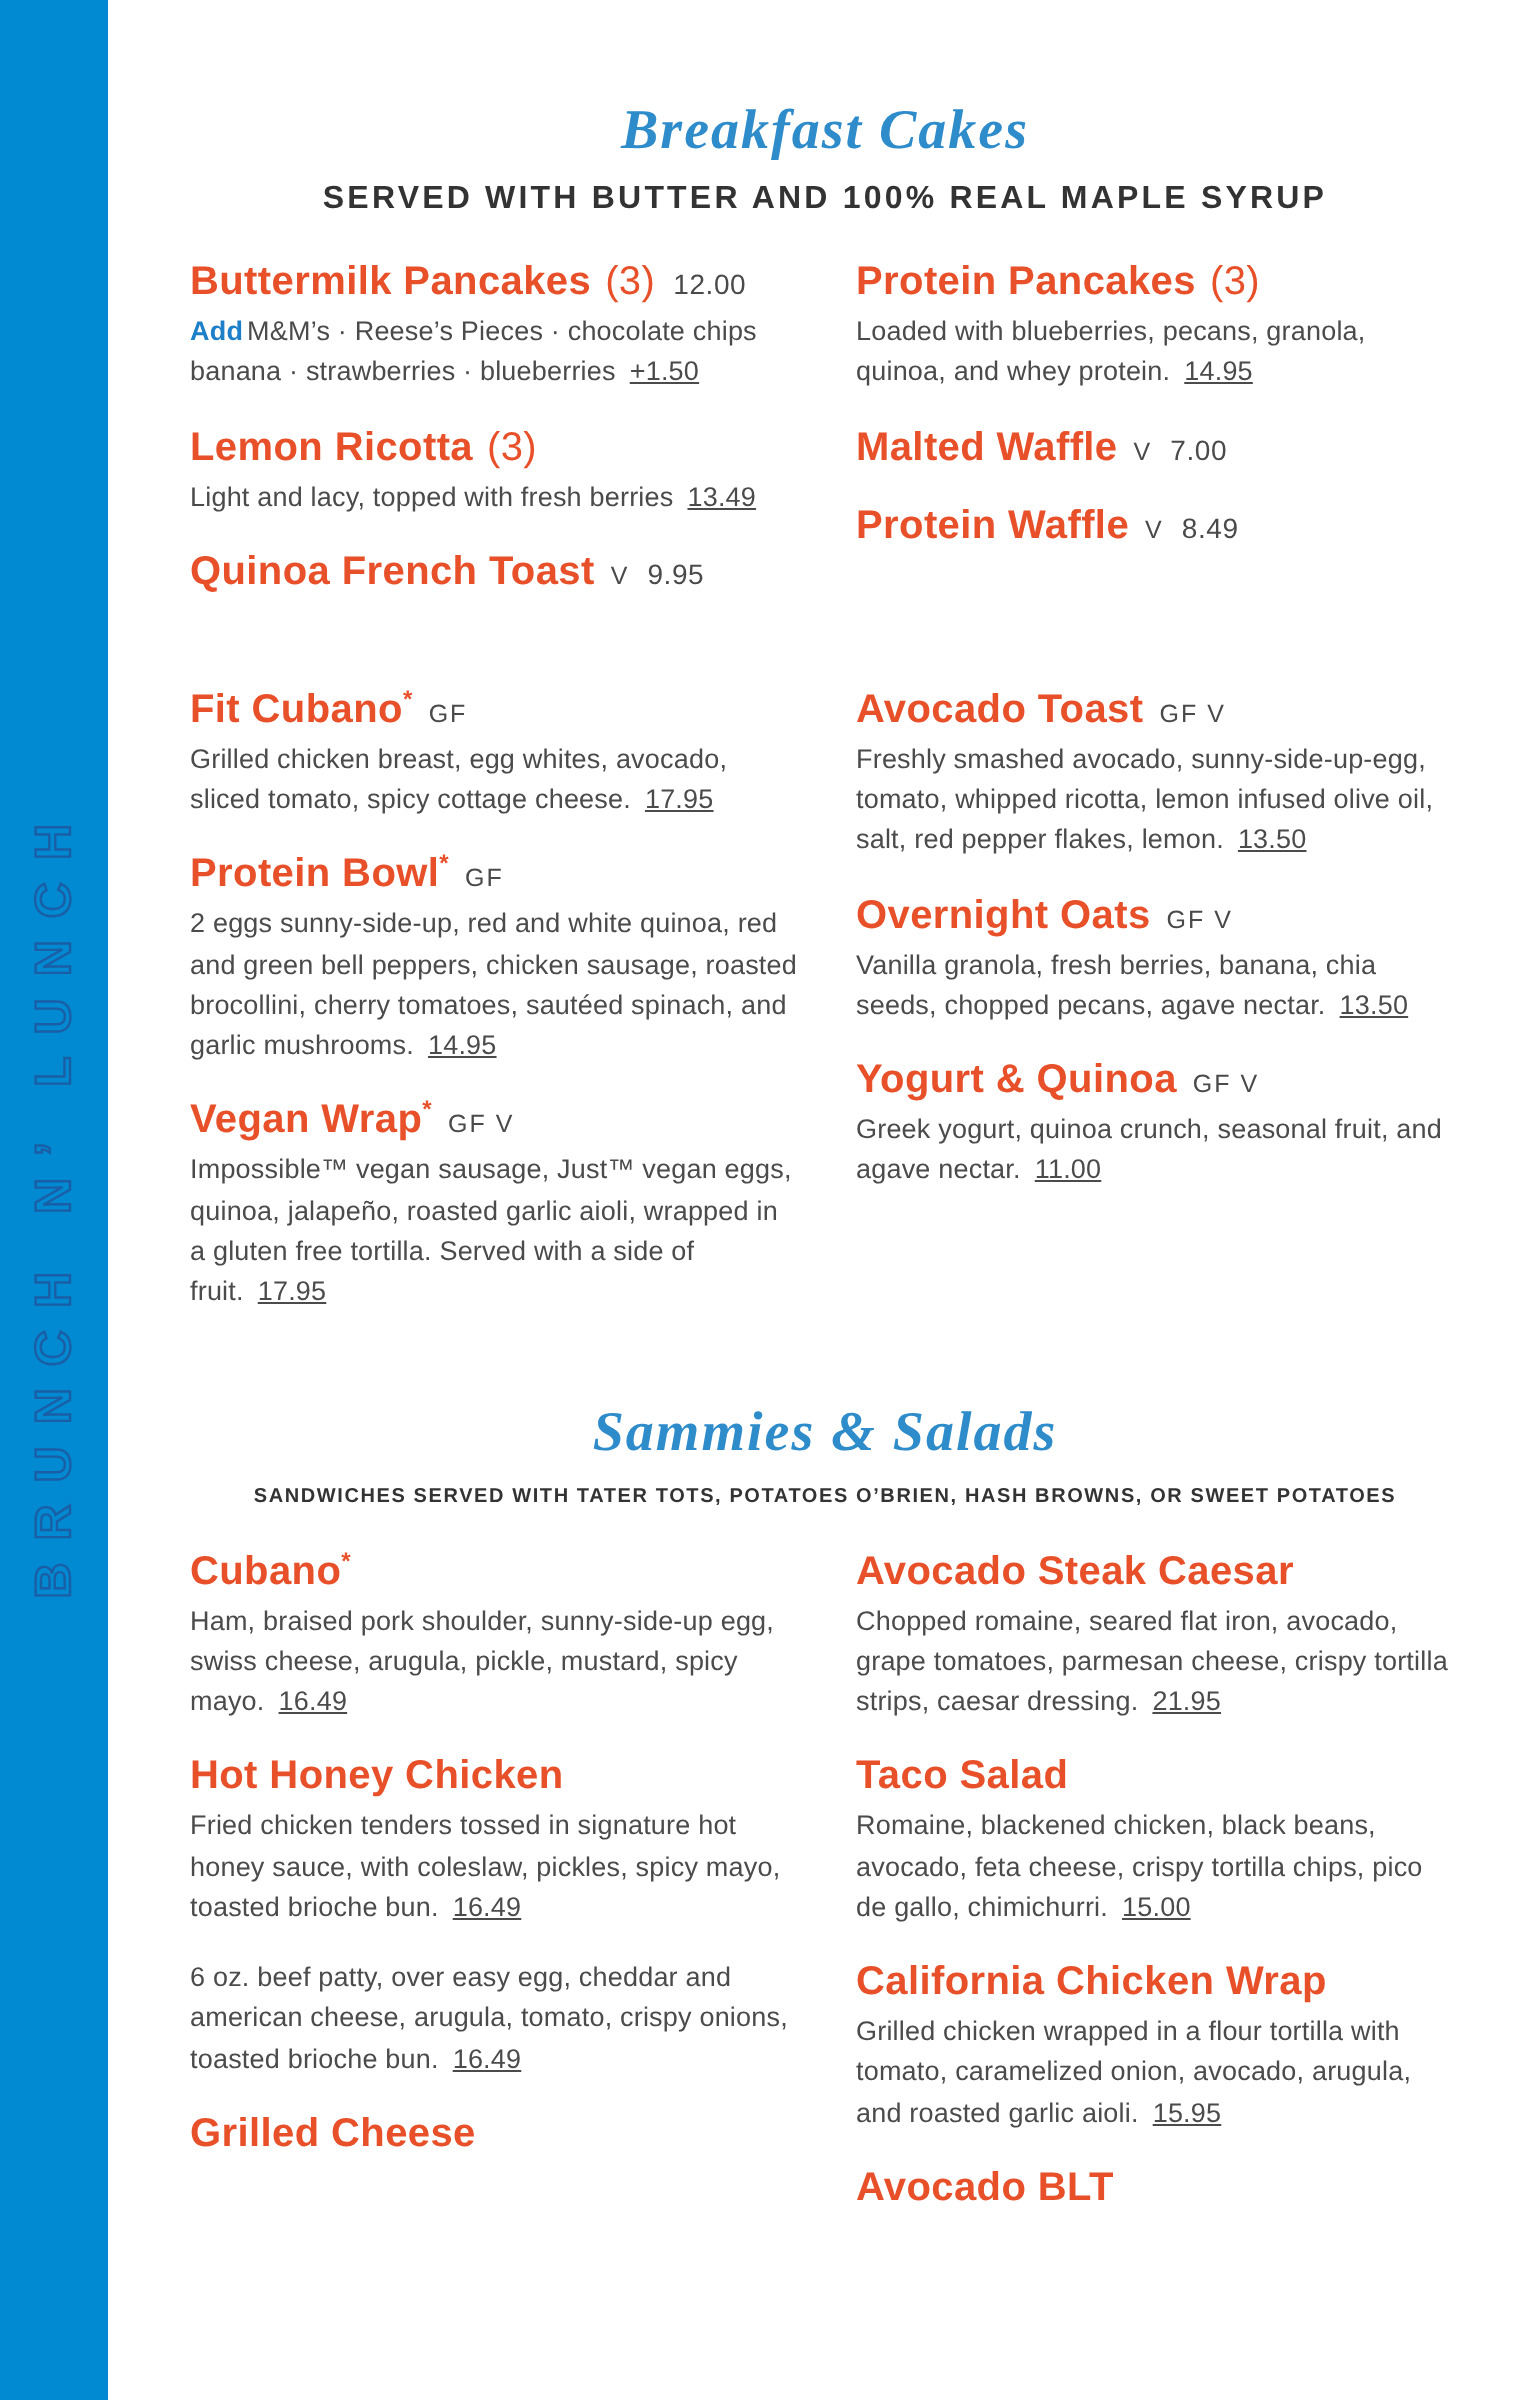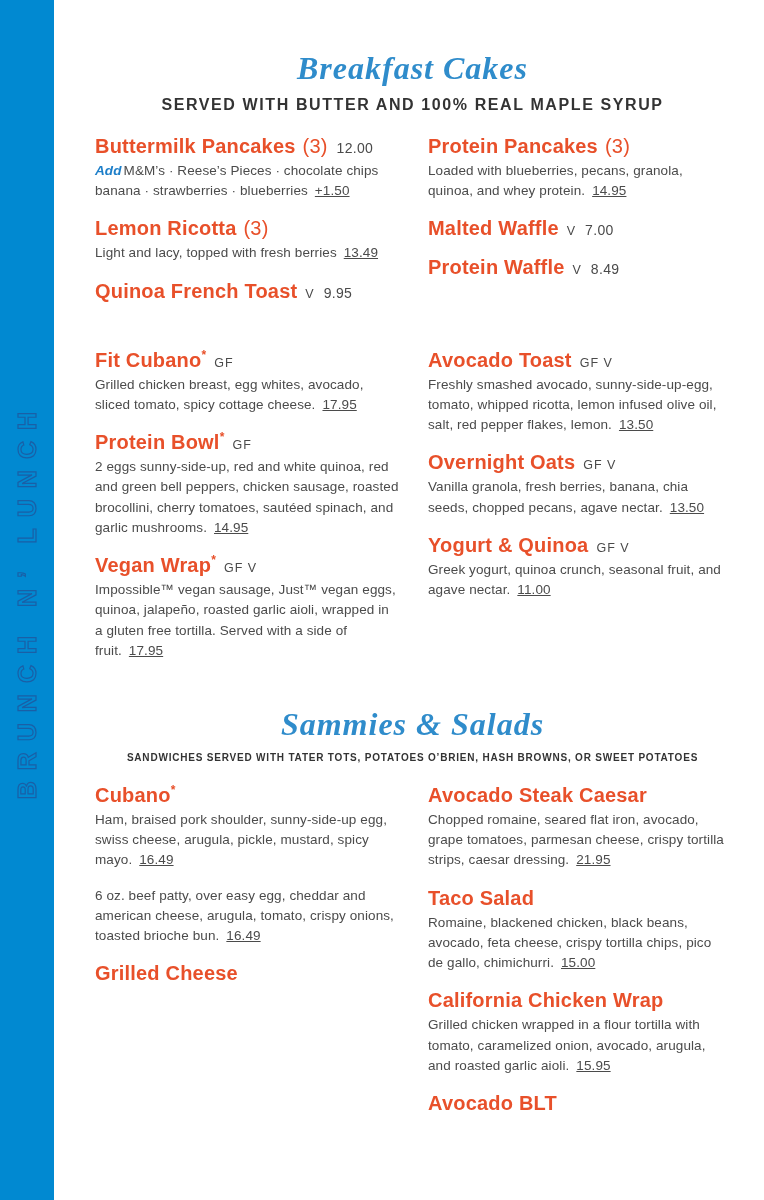--- a/index.html
+++ b/index.html
@@ -35,21 +35,21 @@
   }
   
   .main{
     position:absolute;left:54px;top:0;width:710px;height:1200px;
     padding:50px 34px 0 41px;
   }
   .menu-section{margin-bottom:30px;}
   .section-head{text-align:center;margin-bottom:20px;}
   .script-title{
     margin:0;font-family:cursive;font-style:italic;font-weight:700;
-    font-size:32px;line-height:1.15;color:var(--script-blue);letter-spacing:1px;
+    font-size:28px;line-height:1.15;color:var(--script-blue);letter-spacing:1px;
   }
   .section-sub{
     margin:9px 0 0;font-size:16px;font-weight:700;letter-spacing:1.6px;
     color:var(--subtitle-dark);white-space:nowrap;
   }
   .section-sub.long{font-size:10px;letter-spacing:0.8px;}
   .cols{display:grid;grid-template-columns:305px 1fr;column-gap:28px;}
   .menu-item{margin-bottom:15px;}
   .item-name{
     margin:0;font-size:20px;font-weight:700;color:var(--heading-orange);
@@ -62,21 +62,21 @@
     letter-spacing:1px;margin-left:8px;
   }
   .item-name .hprice{
     font-size:14px;font-weight:400;color:var(--meta-gray);
     margin-left:9px;letter-spacing:0.3px;
   }
   .item-desc{
     margin:3px 0 0;font-size:13.5px;line-height:1.5;color:var(--body-text);
     letter-spacing:0.1px;
   }
-  .item-desc .add{color:var(--add-blue);font-weight:700;margin-right:2px;font-style:italic;}
+  .item-desc .add{color:var(--add-blue);font-weight:700;margin-right:2px;}
   .item-desc .dprice{margin-left:7px;text-decoration:underline;}
 </style>
 </head>
 <body>
 
 <aside class="sidebar">
   <div class="sidebar-text">BRUNCH N’ LUNCH</div>
 </aside>
 
 <main class="main">
@@ -153,20 +153,24 @@
       <h2 class="script-title">Sammies &amp; Salads</h2>
       <p class="section-sub long">SANDWICHES SERVED WITH TATER TOTS, POTATOES O’BRIEN, HASH BROWNS, OR SWEET POTATOES</p>
     </header>
     <div class="cols">
       <div class="col">
           <div class="menu-item">
             <h3 class="item-name"><span class="nm">Cubano</span><sup class="star">*</sup></h3>
             <p class="item-desc"><span class="dtext">Ham, braised pork shoulder, sunny-side-up egg, swiss cheese, arugula, pickle, mustard, spicy mayo.</span><span class="dprice">16.49</span></p>
           </div>
           <div class="menu-item">
+            <h3 class="item-name"><span class="nm">Hot Honey Chicken</span></h3>
+            <p class="item-desc"><span class="dtext">Fried chicken tenders tossed in signature hot honey sauce, with coleslaw, pickles, spicy mayo, toasted brioche bun.</span><span class="dprice">16.49</span></p>
+          </div>
+          <div class="menu-item">
             <p class="item-desc"><span class="dtext">6 oz. beef patty, over easy egg, cheddar and american cheese, arugula, tomato, crispy onions, toasted brioche bun.</span><span class="dprice">16.49</span></p>
           </div>
           <div class="menu-item">
             <h3 class="item-name"><span class="nm">Grilled Cheese</span></h3>
           </div>
         </div>
       <div class="col">
           <div class="menu-item">
             <h3 class="item-name"><span class="nm">Avocado Steak Caesar</span></h3>
             <p class="item-desc"><span class="dtext">Chopped romaine, seared flat iron, avocado, grape tomatoes, parmesan cheese, crispy tortilla strips, caesar dressing.</span><span class="dprice">21.95</span></p>

